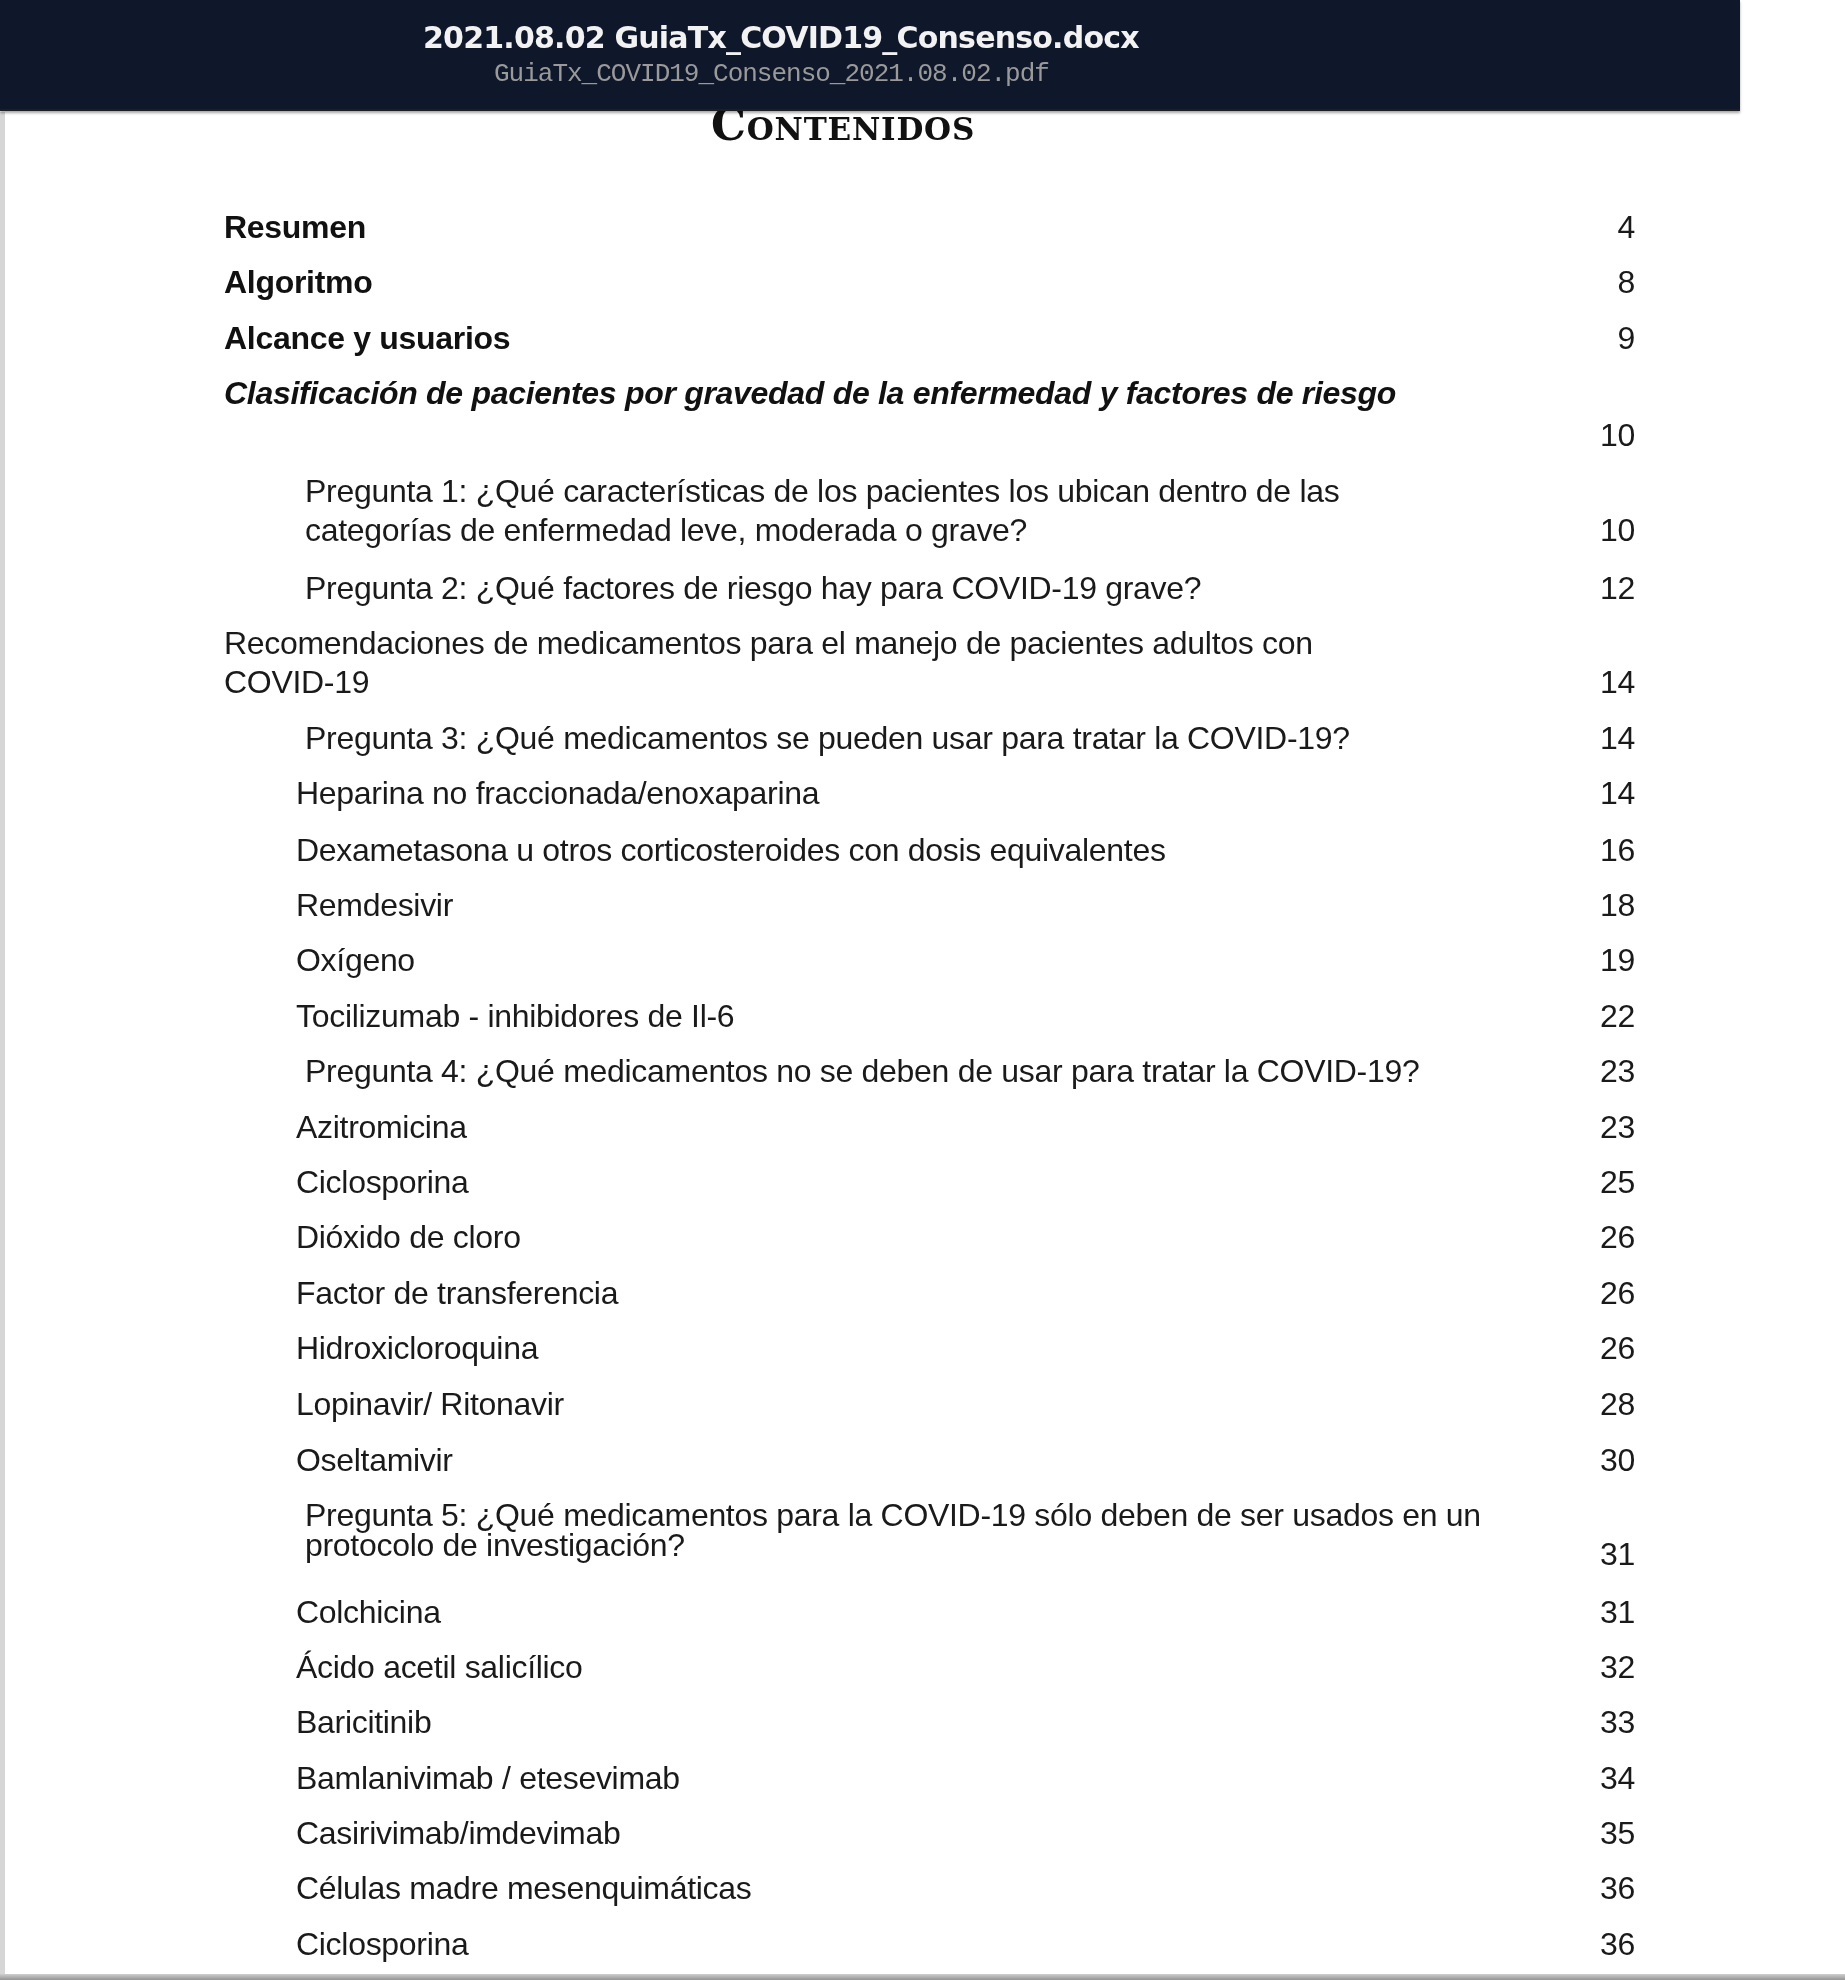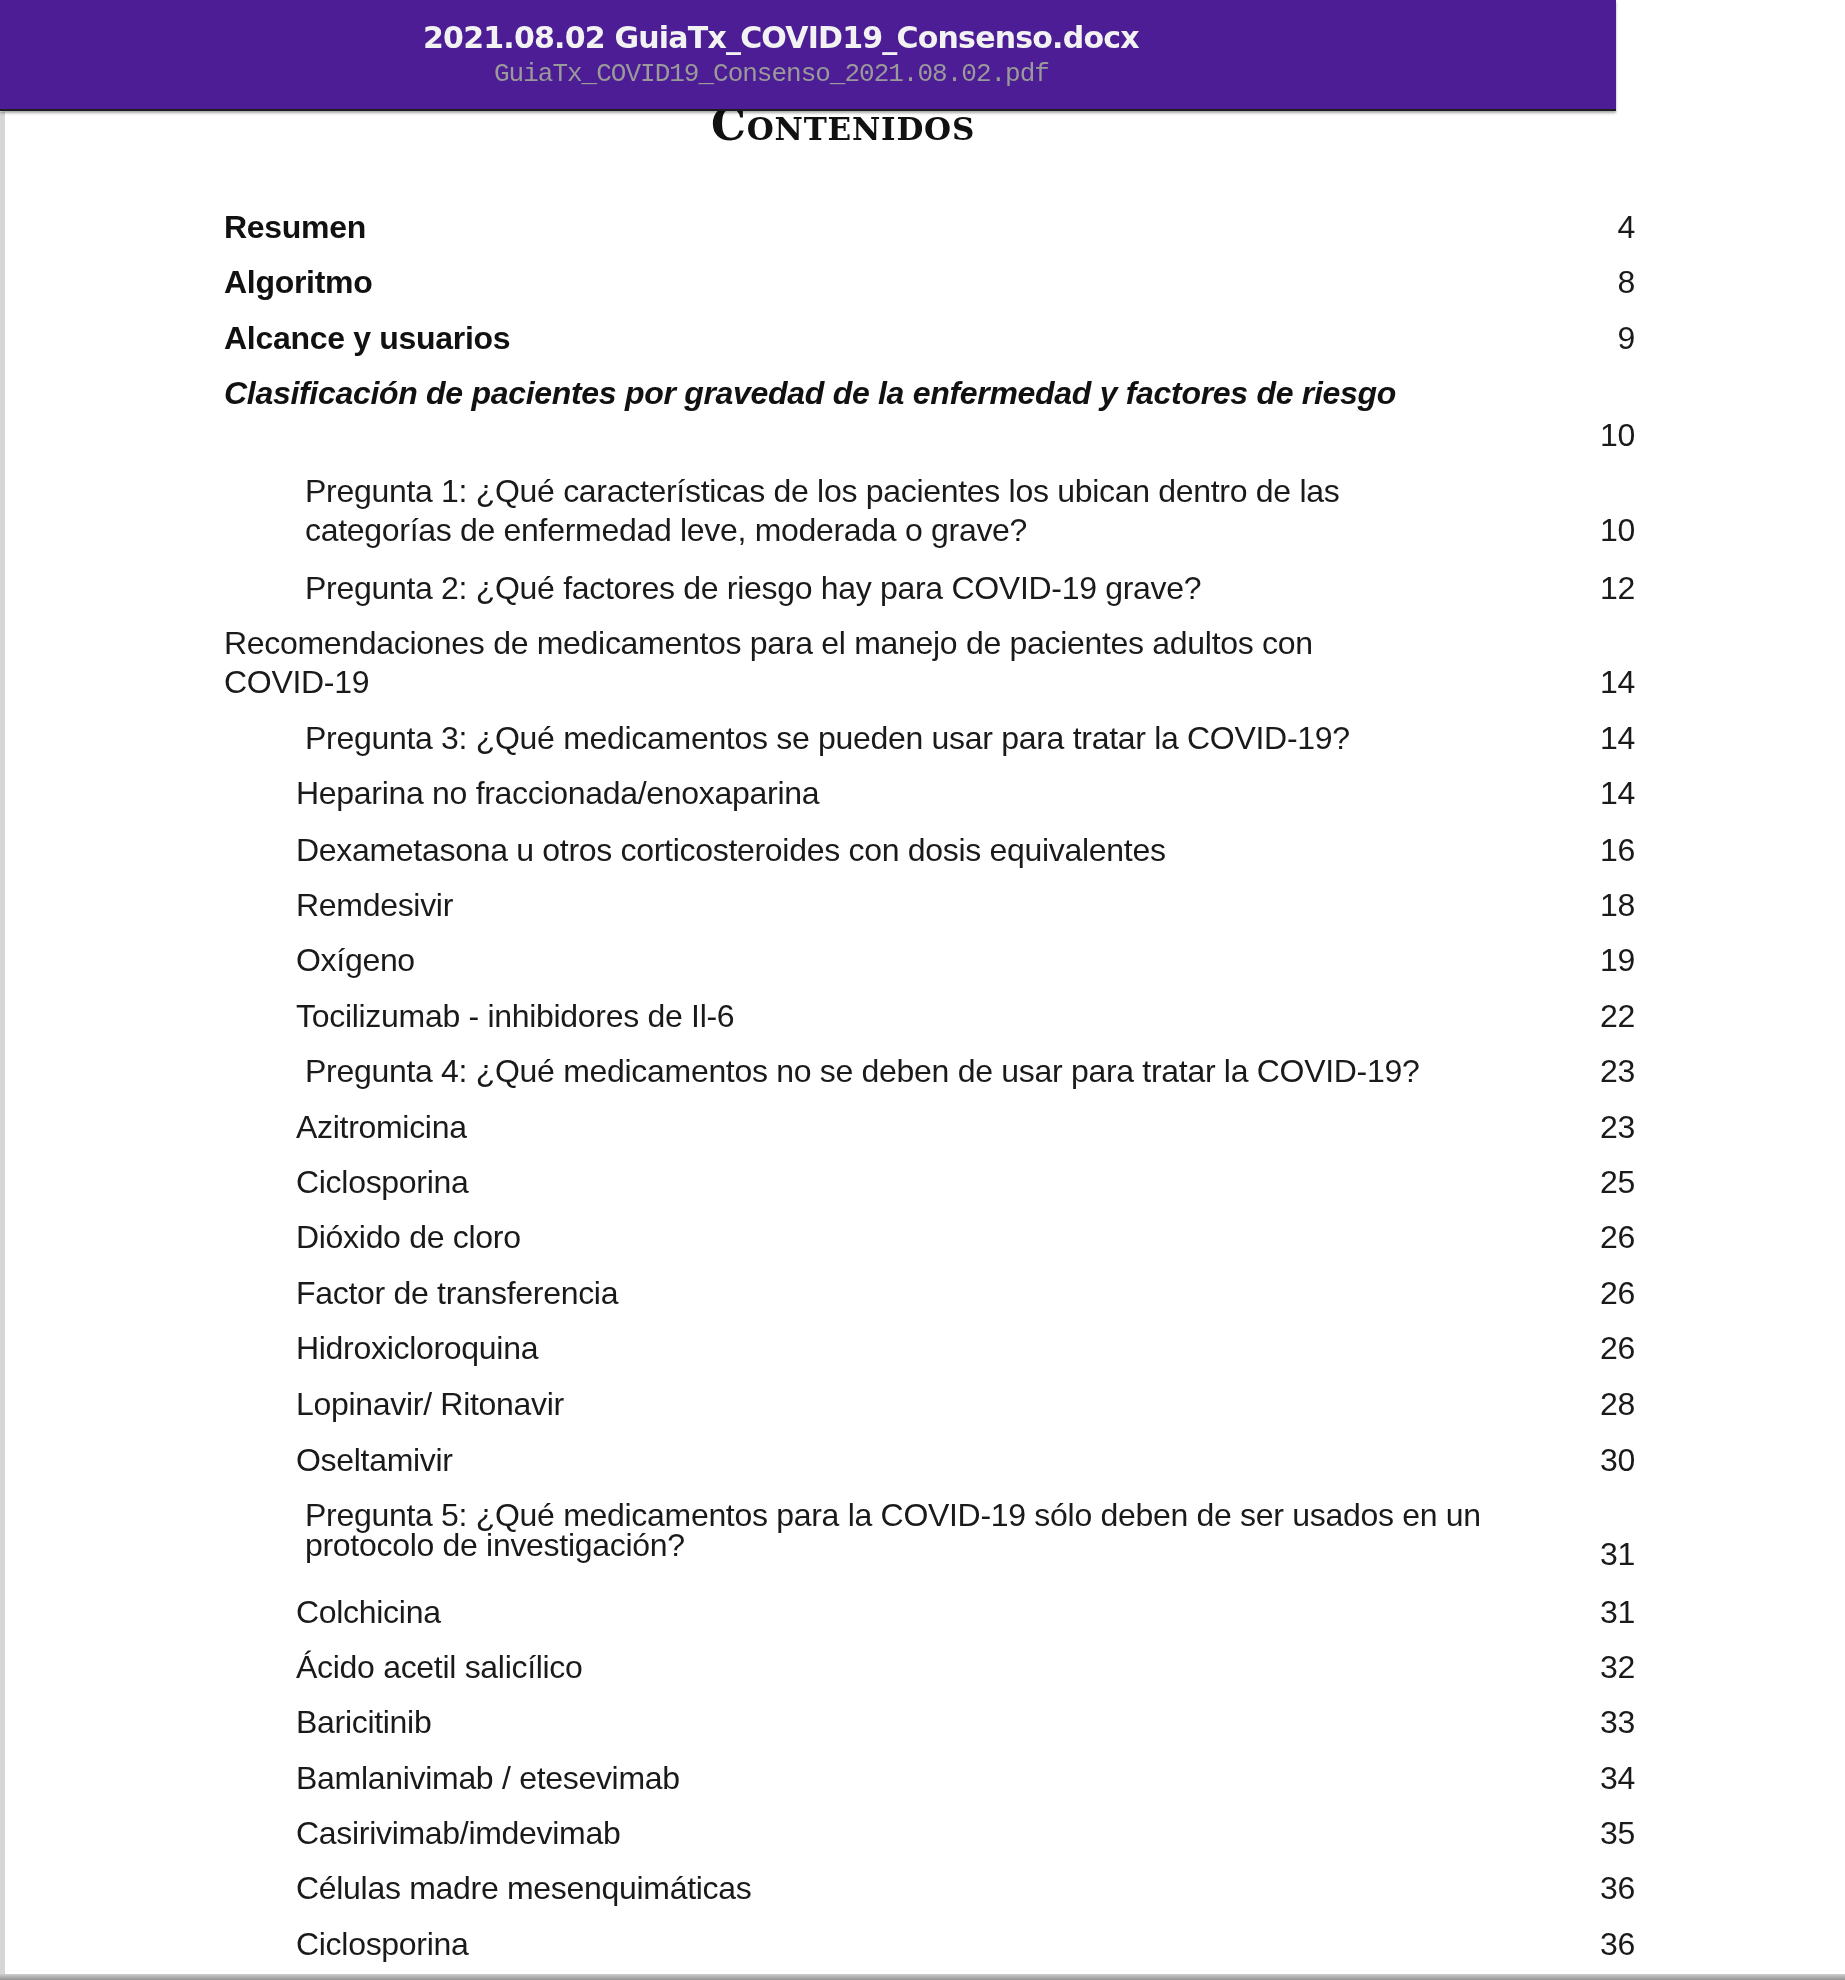--- a/index.html
+++ b/index.html
@@ -3,22 +3,22 @@
 <meta charset="utf-8">
 <style>
   html, body { margin: 0; padding: 0; }
   body {
     width: 1846px; height: 1980px; overflow: hidden;
     background: #ffffff;
     font-family: "Liberation Sans", sans-serif;
     position: relative;
   }
   .titlebar {
-    position: absolute; left: 0; top: 0; width: 1616px; height: 109px;
-    background: #4c1d95;
+    position: absolute; left: 0; top: 0; width: 1740px; height: 109px;
+    background: #0f172a;
     border-bottom: 2.5px solid #1e1e1e;
     box-shadow: 0 1.7px 2.5px rgba(0,0,0,0.35);
     z-index: 5;
   }
   .titlebar .doc-title {
     position: absolute; left: 423px; top: 20px;
     color: #f2f2f2; font-weight: bold; font-size: 30px;
     font-family: "DejaVu Sans", sans-serif; letter-spacing: -0.8px;
     white-space: nowrap;
   }

